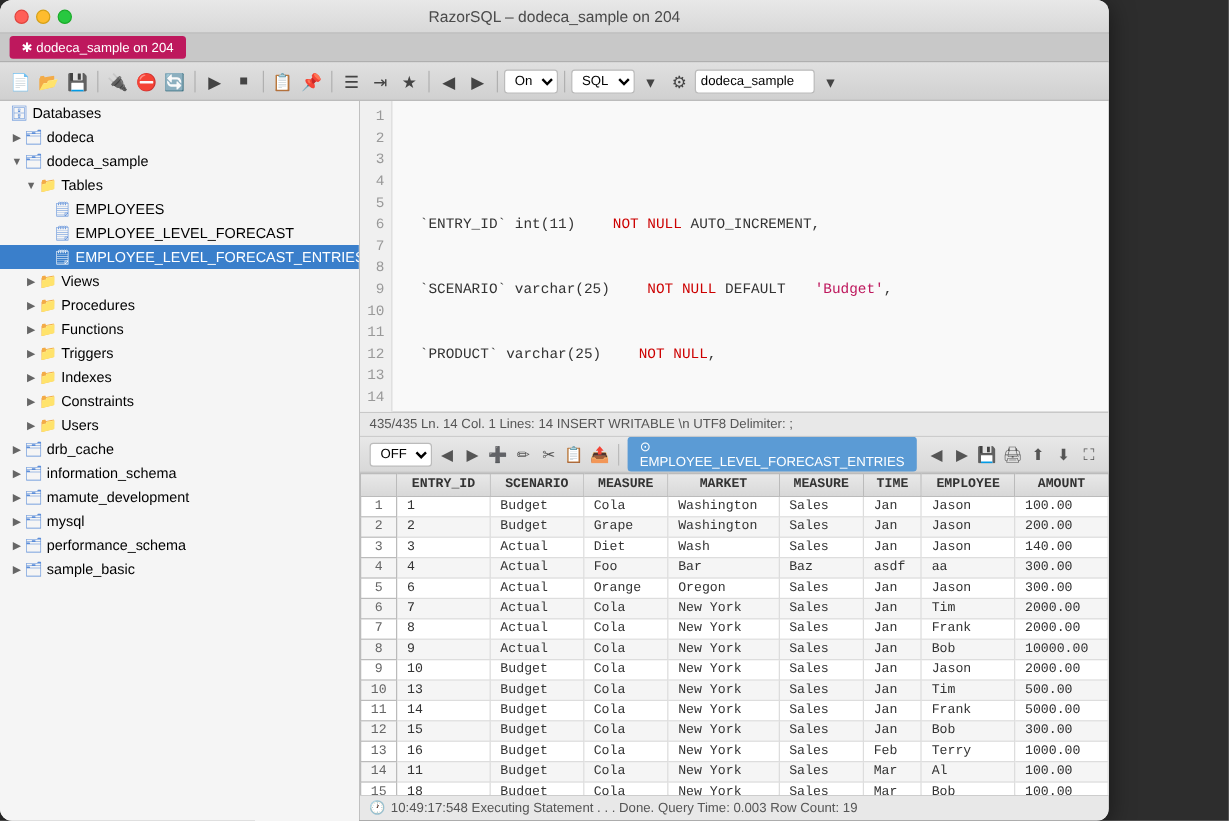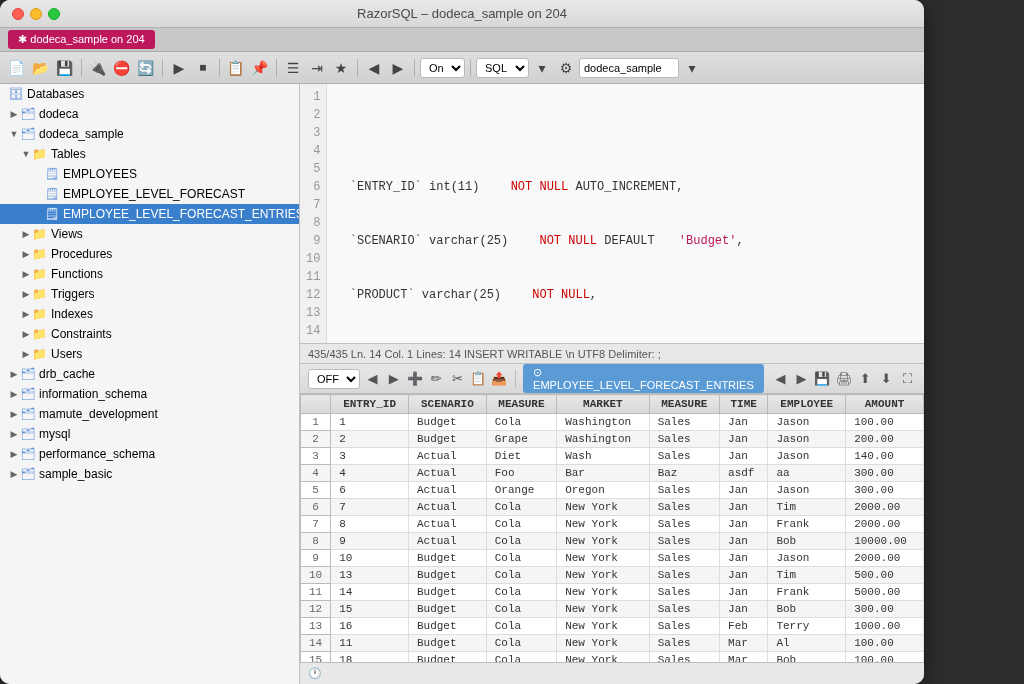--- a/index.html
+++ b/index.html
@@ -728,17 +728,18 @@
                   <td>Sales</td>
                   <td>Mar</td>
                   <td>Bob</td>
                   <td>100.00</td>
                 </tr>
               </tbody>
           </table>
         </div>
         <div class="bottom-status">
           <span class="clock-icon">🕐</span>
+          <span>10:49:17:548 Executing Statement . . .  Done. Query Time: 0.003   Row Count: 19</span>
         </div>
       </div>
     </div>
   </div>
 </div>
 
 </body></html>

